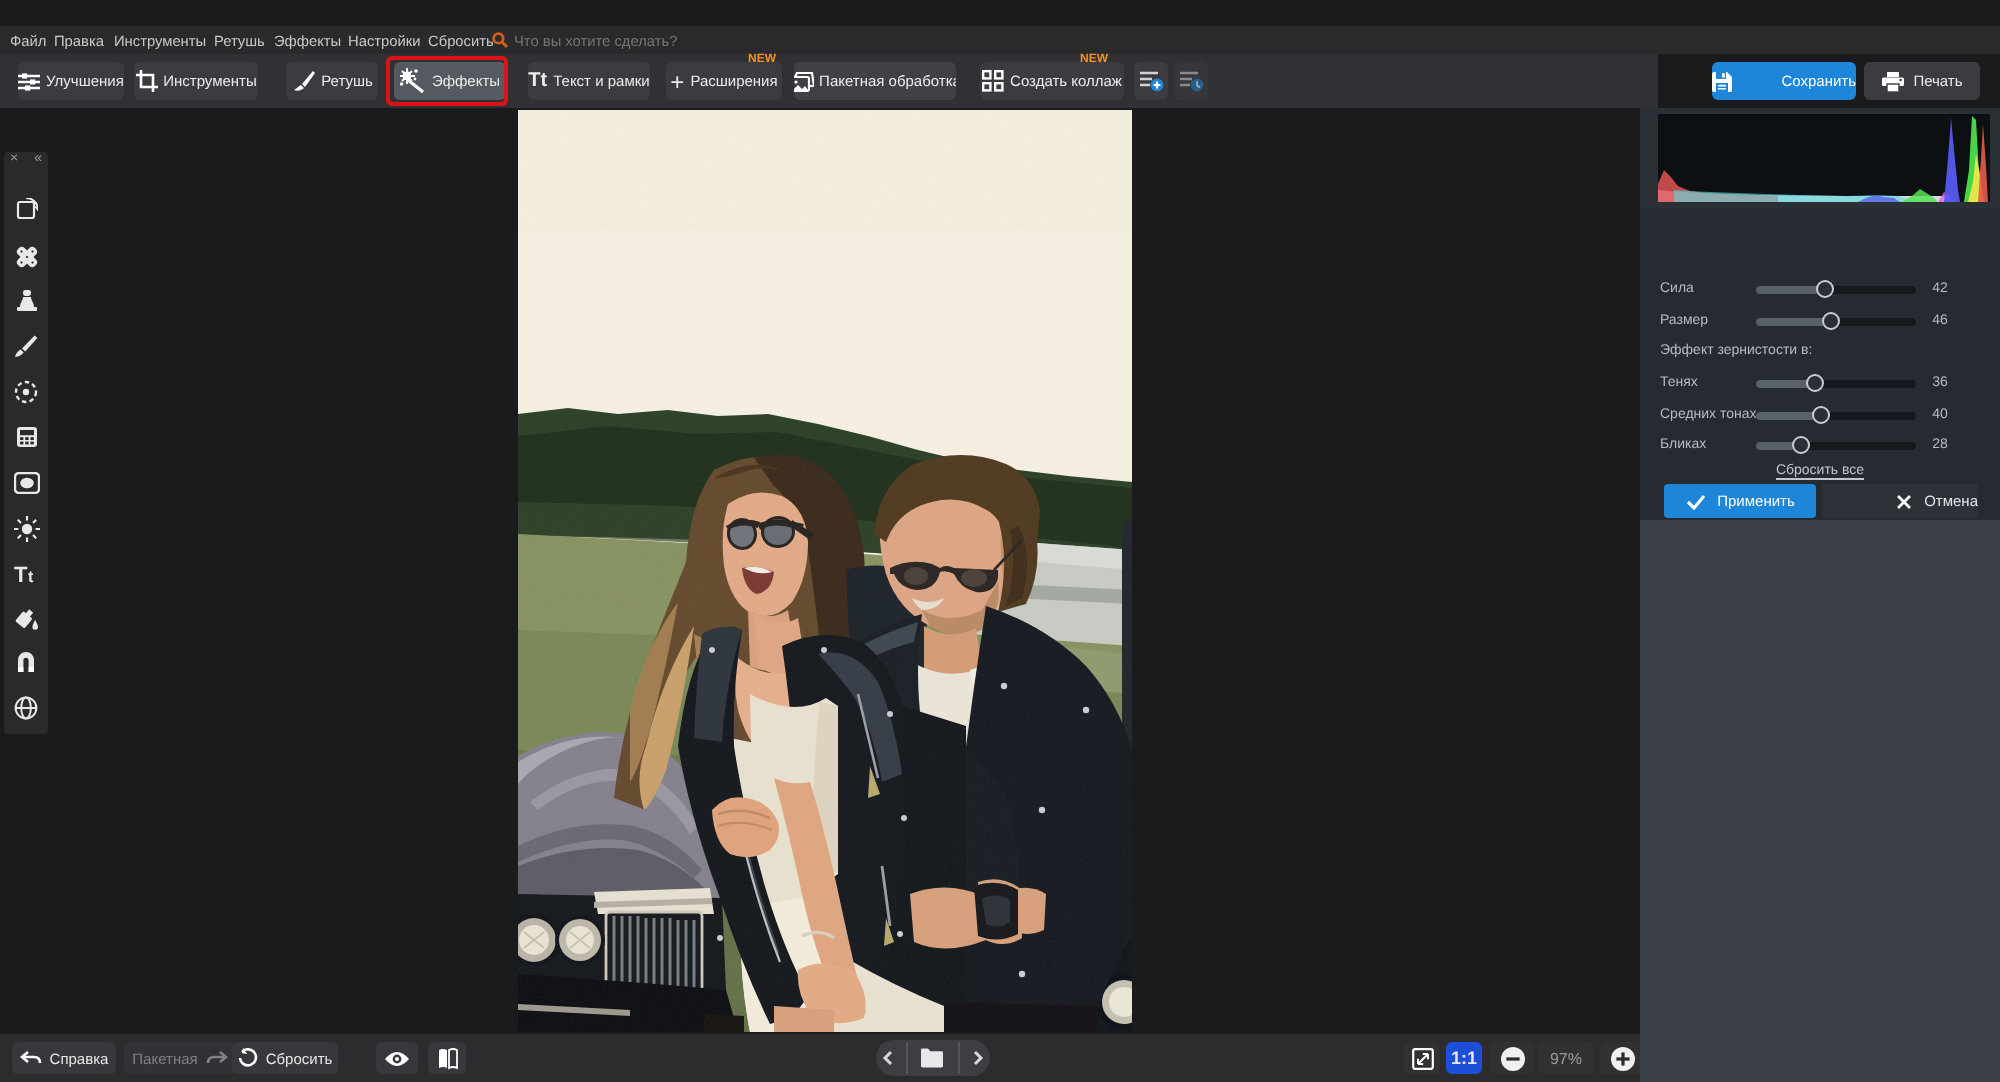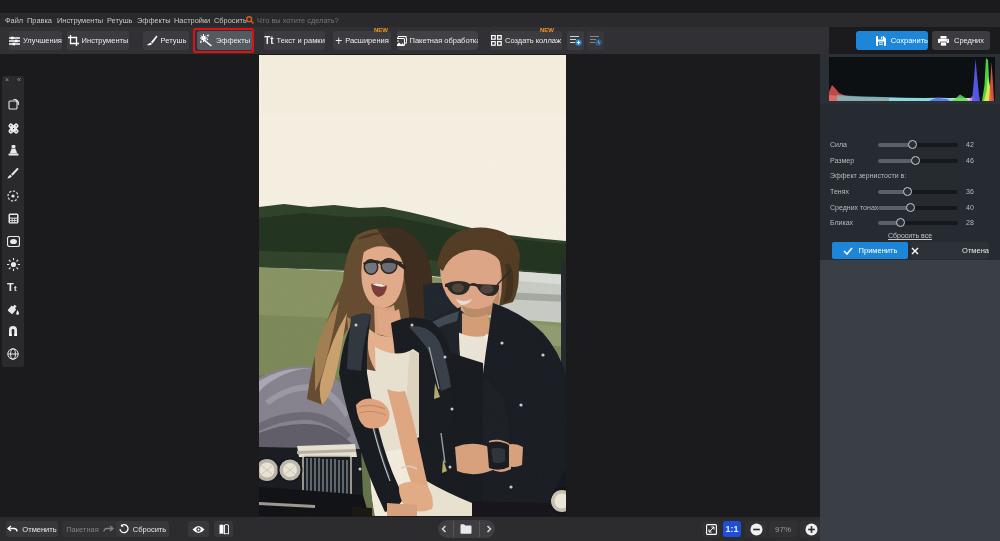--- a/index.html
+++ b/index.html
@@ -15,21 +15,21 @@
 #menubar .search { position:absolute; top:3px; font-size:7.4px; color:#75757a; white-space:nowrap; }
 
 #toolbar { position:absolute; left:0; top:27px; width:829px; height:27px; background:#313135; }
 .tbtn { position:absolute; top:4px; height:19px; background:#3c3c40; border-radius:3px; white-space:nowrap;
   color:#ececee; font-size:7.5px; display:flex; align-items:center; justify-content:center; gap:3px; overflow:hidden; }
 .tbtn.active { background:#555960; }
 .tbtn svg { flex:0 0 auto; }
 .newlbl { position:absolute; font-size:6px; color:#f5921e; font-weight:bold; }
 .redbox { position:absolute; border:2.5px solid #dd1215; border-radius:3px; z-index:50; }
 #savebtn { position:absolute; left:856px; top:4px; width:72px; height:19px; background:#1d86d8; border-radius:3px;
-  color:#fff; font-size:7.5px; display:flex; align-items:center; justify-content:flex-end; gap:5px; }
+  color:#fff; font-size:7.5px; display:flex; align-items:center; justify-content:space-between; gap:5px; }
 #printbtn { position:absolute; left:932px; top:4px; width:58px; height:19px; background:#3c3c40; border-radius:3px;
   color:#ececee; font-size:7.5px; display:flex; align-items:center; justify-content:center; gap:5px; }
 
 #canvas { position:absolute; left:0; top:54px; width:820px; height:463px; background:#1b1b1d; }
 #photo { position:absolute; left:259px; top:1px; width:307px; height:461px; }
 
 #palette { position:absolute; left:2px; top:22px; width:22px; height:291px; background:#2a2a2d; border-radius:2px; }
 #palette .phead { position:absolute; left:0; top:0; width:22px; height:10px; color:#9a9a9e; font-size:7px; }
 .picon { position:absolute; left:0; width:22px; height:16px; display:flex; align-items:center; justify-content:center; }
 
@@ -50,21 +50,21 @@
 .srow .val { position:absolute; left:140px; top:2px; font-size:7px; color:#b7bbc0; width:20px; text-align:center; }
 .track { position:absolute; left:58px; top:4px; width:80px; height:4px; background:#15181c; border-radius:2px; }
 .track .fill { position:absolute; left:0; top:0; height:4px; background:#5a6068; border-radius:2px; }
 .track .thumb { position:absolute; top:-3px; width:9px; height:9px; border-radius:50%;
   background:#2a2f35; border:1.8px solid #c9cdd2; }
 #resetall { position:absolute; left:0; top:178px; width:180px; text-align:center; font-size:7px; color:#c2c6cb; }
 #resetall span { border-bottom:1px solid #c2c6cb; }
 #applybtn { position:absolute; left:12px; top:188px; width:76px; height:17px; background:#1d86d8; border-radius:2px;
   color:#fff; font-size:7.5px; display:flex; align-items:center; justify-content:center; gap:6px; }
 #cancelbtn { position:absolute; left:91px; top:188px; width:78px; height:17px; background:#2d3239; border-radius:2px;
-  color:#e4e6e9; font-size:7.5px; display:flex; align-items:center; justify-content:space-between; gap:6px; }
+  color:#e4e6e9; font-size:7.5px; display:flex; align-items:center; justify-content:flex-end; gap:6px; }
 #rbottom { position:absolute; left:820px; top:260px; width:180px; height:281px; background:#3a3f45; }
 </style>
 </head>
 <body>
 <div id="app">
 
   <div id="canvas">
     <svg id="photo" viewBox="0 0 307 461" preserveAspectRatio="none">
 
       <rect x="0" y="0" width="307" height="461" fill="#f6f0e2"></rect>
@@ -450,31 +450,31 @@
       </svg>
       <span>Сохранить</span>
     </div>
     <div id="printbtn">
       <svg width="11" height="10" viewBox="0 0 11 10">
         <rect x="2.5" y="0" width="6" height="2.5" fill="#fff"></rect>
         <rect x="0" y="2.8" width="11" height="4.2" rx="0.8" fill="#fff"></rect>
         <rect x="2.5" y="6" width="6" height="4" fill="#fff" stroke="#3c3c40" stroke-width="0.7"></rect>
         <circle cx="9.3" cy="4" r="0.6" fill="#3c3c40"></circle>
       </svg>
-      <span>Средних</span>
+      <span>Печать</span>
     </div>
   </div>
 
   <div id="bottombar">
     <div class="bbtn" style="left:6px;width:52px">
       <svg width="11" height="8" viewBox="0 0 11 8">
           <path d="M4 1 L1 3.5 L4 6" fill="none" stroke="#fff" stroke-width="1.3"></path>
           <path d="M1 3.5 H7 Q10 3.5 10 6.5" fill="none" stroke="#fff" stroke-width="1.3"></path>
         </svg>
-      <span>Отменить</span>
+      <span>Справка</span>
     </div>
     <div class="bbtn dim" style="left:62px;width:56px">
       <span>Пакетная</span>
       <svg width="11" height="8" viewBox="0 0 11 8">
           <path d="M7 1 L10 3.5 L7 6" fill="none" stroke="#808085" stroke-width="1.3"></path>
           <path d="M10 3.5 H4 Q1 3.5 1 6.5" fill="none" stroke="#808085" stroke-width="1.3"></path>
         </svg>
     </div>
     <div class="bbtn" style="left:116px;width:53px">
       <svg width="10" height="10" viewBox="0 0 10 10">

